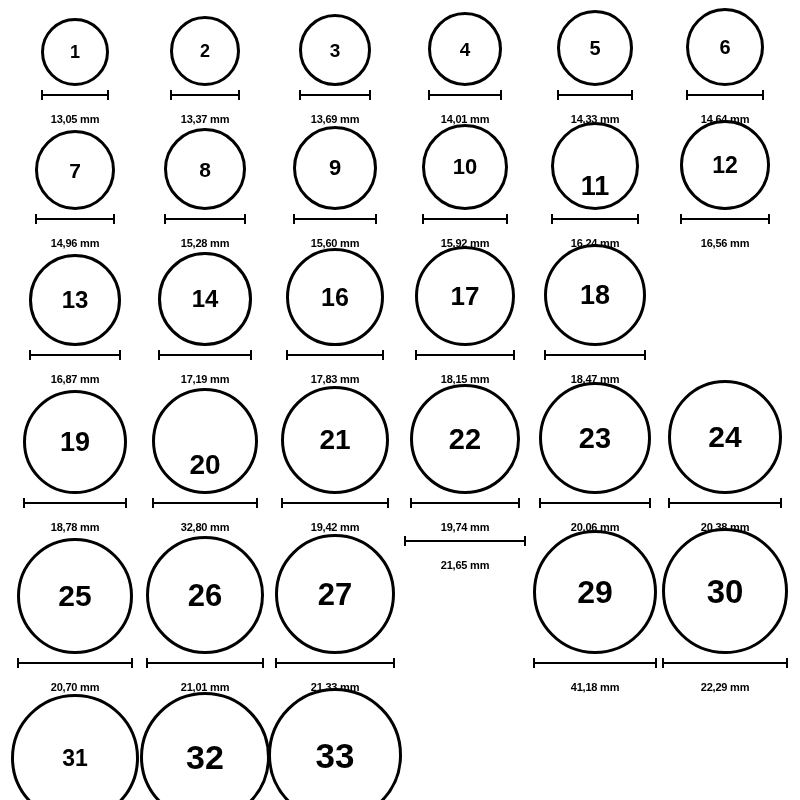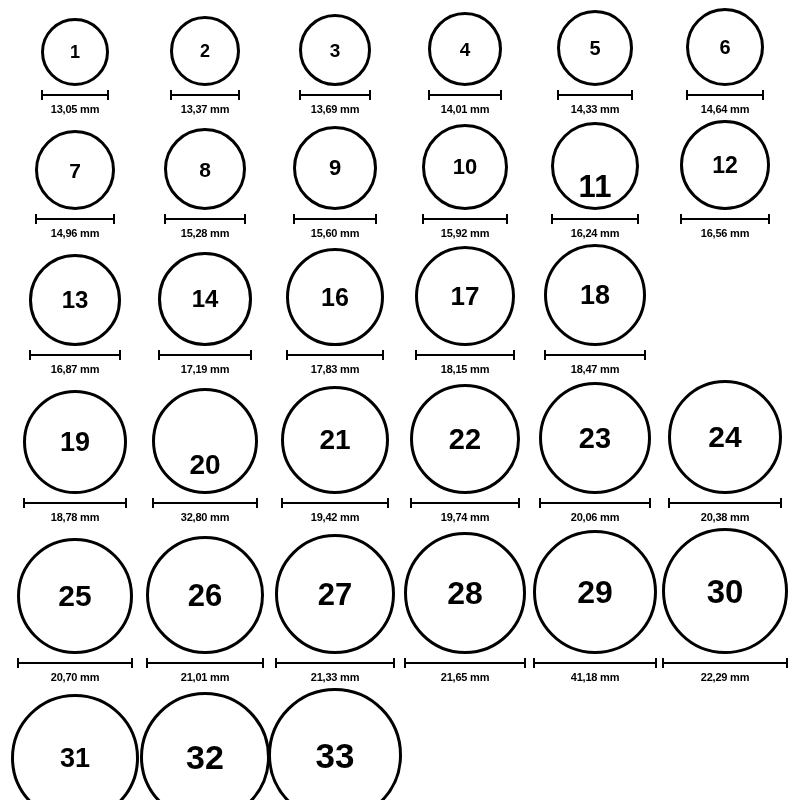--- a/index.html
+++ b/index.html
@@ -64,21 +64,21 @@
     top: 0;
     width: 2px;
     height: 10px;
     background: #000000;
   }
   .measure .cap.left { left: 0; }
   .measure .cap.right { right: 0; }
   .mm-label {
     font-size: 11px;
     font-weight: bold;
-    margin-top: 3px;
+    margin-top: 13px;
     letter-spacing: -0.2px;
     white-space: nowrap;
   }
 </style>
 </head>
 <body>
 
 <div id="sizer-chart">
     <div class="row" style="height: 112px;">
       <div class="cell" style="width: 130px; padding-top: 10px;">
@@ -188,21 +188,21 @@
         </div>
         <div class="measure" style="width: 86px;">
           <span class="bar"></span>
           <span class="cap left"></span>
           <span class="cap right"></span>
         </div>
         <div class="mm-label">15,92 mm</div>
       </div>
       <div class="cell" style="width: 130px; padding-top: 2px;">
         <div class="ring" style="width: 88px; height: 88px;">
-          <span class="ring-number" style="font-size: 31px; margin-top: 40px;">11</span>
+          <span class="ring-number" style="font-size: 27px; margin-top: 40px;">11</span>
         </div>
         <div class="measure" style="width: 88px;">
           <span class="bar"></span>
           <span class="cap left"></span>
           <span class="cap right"></span>
         </div>
         <div class="mm-label">16,24 mm</div>
       </div>
       <div class="cell" style="width: 130px; padding-top: 0px;">
         <div class="ring" style="width: 90px; height: 90px;">
@@ -369,23 +369,20 @@
           <span class="ring-number" style="font-size: 31px;">27</span>
         </div>
         <div class="measure" style="width: 120px;">
           <span class="bar"></span>
           <span class="cap left"></span>
           <span class="cap right"></span>
         </div>
         <div class="mm-label">21,33 mm</div>
       </div>
       <div class="cell" style="width: 130px; padding-top: 4px;">
-        <div class="ring" style="width: 122px; height: 122px;">
-          <span class="ring-number" style="font-size: 32px;">28</span>
-        </div>
         <div class="measure" style="width: 122px;">
           <span class="bar"></span>
           <span class="cap left"></span>
           <span class="cap right"></span>
         </div>
         <div class="mm-label">21,65 mm</div>
       </div>
       <div class="cell" style="width: 130px; padding-top: 2px;">
         <div class="ring" style="width: 124px; height: 124px;">
           <span class="ring-number" style="font-size: 32px;">29</span>
@@ -405,21 +402,21 @@
           <span class="bar"></span>
           <span class="cap left"></span>
           <span class="cap right"></span>
         </div>
         <div class="mm-label">22,29 mm</div>
       </div>
     </div>
     <div class="row" style="height: 168px;">
       <div class="cell" style="width: 130px; padding-top: 6px;">
         <div class="ring" style="width: 128px; height: 128px;">
-          <span class="ring-number" style="font-size: 27px;">31</span>
+          <span class="ring-number" style="font-size: 23px;">31</span>
         </div>
       </div>
       <div class="cell" style="width: 130px; padding-top: 4px;">
         <div class="ring" style="width: 130px; height: 130px;">
           <span class="ring-number" style="font-size: 34px;">32</span>
         </div>
       </div>
       <div class="cell" style="width: 130px; padding-top: 0px;">
         <div class="ring" style="width: 134px; height: 134px;">
           <span class="ring-number" style="font-size: 35px;">33</span>

